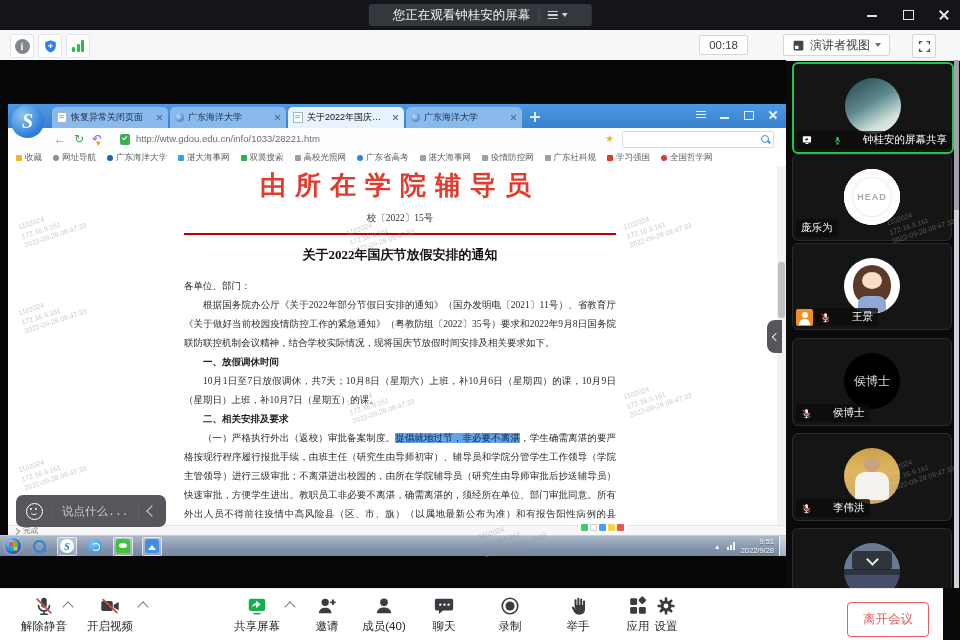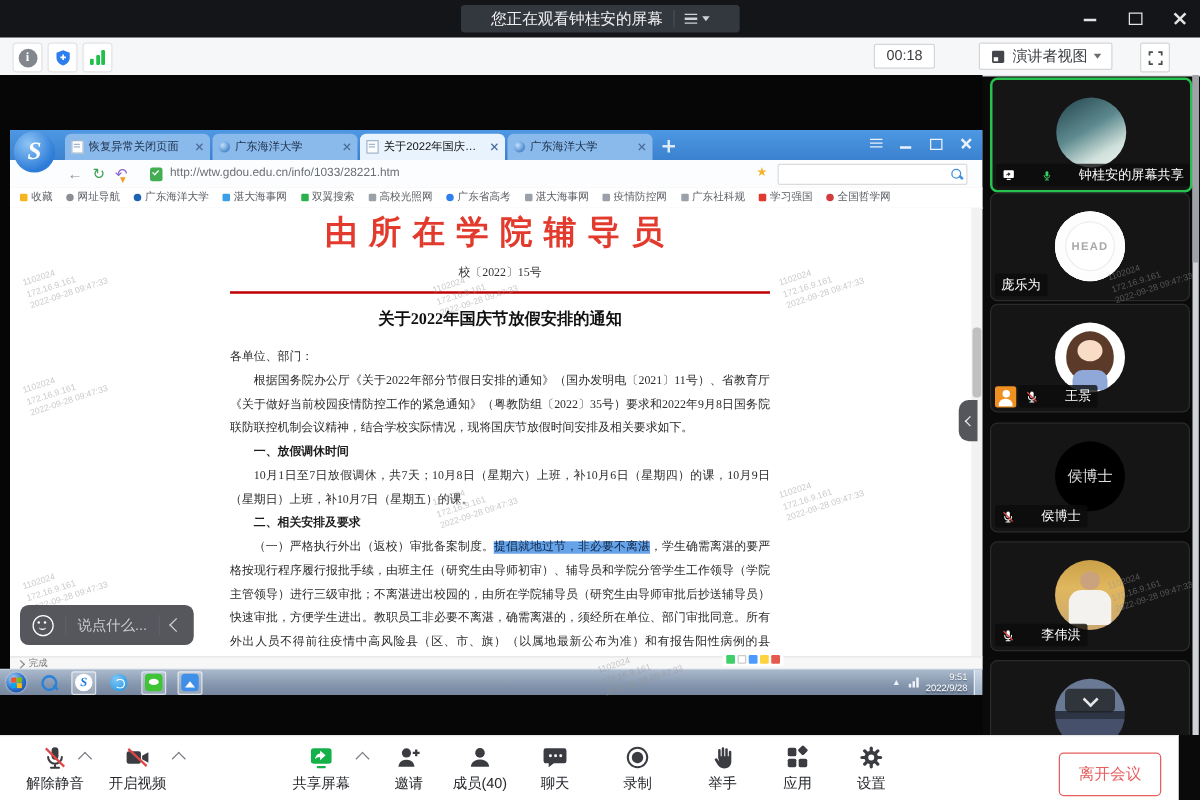--- a/index.html
+++ b/index.html
@@ -152,22 +152,22 @@
   .tile-label.shift{left:22px;}
   .corner-badge{position:absolute;left:3px;bottom:3px;width:17px;height:17px;background:#ef9022;border-radius:2px;}
   .corner-badge::before{content:'';position:absolute;left:5.5px;top:3px;width:6px;height:6px;border-radius:50%;background:#fff;}
   .corner-badge::after{content:'';position:absolute;left:3px;top:9.5px;width:11px;height:6px;border-radius:5px 5px 0 0;background:#fff;}
   .more-pill{position:absolute;left:50%;top:22px;transform:translateX(-50%);width:40px;height:19px;border-radius:4px;
       background:rgba(30,30,30,.75);display:flex;align-items:center;justify-content:center;}
   .more-pill i{width:7px;height:7px;border-left:2px solid #e8e8e8;border-bottom:2px solid #e8e8e8;transform:rotate(-45deg);margin-top:-3px;}
   .sb-scroll{position:absolute;right:1px;top:0;width:5px;height:528px;background:#cfd2d6;}
   .sb-thumb{position:absolute;left:0;top:0;width:5px;height:150px;background:#9fa3a8;}
   
-  .chat-bubble{position:absolute;left:16px;top:484px;height:32px;background:rgba(70,73,78,.92);border-radius:7px;
-      display:flex;align-items:center;padding:0 10px;gap:9px;z-index:60;}
+  .chat-bubble{position:absolute;left:16px;top:495px;height:32px;background:rgba(70,73,78,.92);border-radius:7px;
+      display:flex;align-items:center;padding:0 10px;gap:9px;z-index:60;font-family:Liberation Mono, monospace;}
   .smiley{width:15px;height:15px;border:1.6px solid #fff;border-radius:50%;position:relative;}
   .smiley::before{content:'';position:absolute;left:3px;top:4px;width:2px;height:2px;background:#fff;border-radius:50%;box-shadow:5px 0 0 #fff;}
   .smiley::after{content:'';position:absolute;left:3.5px;top:7px;width:6px;height:3px;border-bottom:1.6px solid #fff;border-radius:0 0 6px 6px;}
   .chat-text{color:#c9cbce;font-size:11.5px;}
   .chat-div{width:1px;height:16px;background:#5d6066;}
   .chat-collapse{width:7px;height:7px;border-left:1.8px solid #cfd1d4;border-bottom:1.8px solid #cfd1d4;transform:rotate(45deg);}
   
   .bottombar{position:absolute;left:0;top:588px;width:943px;height:52px;background:#fff;border-top:1px solid #e8e8e8;}
   .ctrl{position:absolute;top:5px;width:64px;text-align:center;cursor:pointer;}
   .ctrl .ic{height:23px;display:flex;align-items:center;justify-content:center;}
@@ -576,21 +576,21 @@
       <span class="ic">
           <svg width="22" height="22" viewBox="0 0 24 24" fill="#3a3c41">
             <rect x="3.5" y="3.5" width="7.5" height="7.5" rx="1.5"></rect>
             <rect x="3.5" y="13" width="7.5" height="7.5" rx="1.5"></rect>
             <rect x="13" y="13" width="7.5" height="7.5" rx="1.5"></rect>
             <rect x="13.4" y="2.4" width="6.6" height="6.6" rx="1.2" transform="rotate(45 16.7 5.7)"></rect>
           </svg>
         </span>
       <div class="lb">应用</div>
     </div>
-    <div class="ctrl" style="left:665px">
+    <div class="ctrl" style="left:634px">
       <span class="ic">
           <svg width="22" height="22" viewBox="0 0 24 24">
             <g fill="#3a3c41">
               <rect x="10.6" y="2.5" width="2.8" height="19" rx="1.4"></rect>
               <rect x="10.6" y="2.5" width="2.8" height="19" rx="1.4" transform="rotate(45 12 12)"></rect>
               <rect x="10.6" y="2.5" width="2.8" height="19" rx="1.4" transform="rotate(90 12 12)"></rect>
               <rect x="10.6" y="2.5" width="2.8" height="19" rx="1.4" transform="rotate(135 12 12)"></rect>
               <circle cx="12" cy="12" r="6"></circle>
             </g>
             <circle cx="12" cy="12" r="2.6" fill="#fff"></circle>

